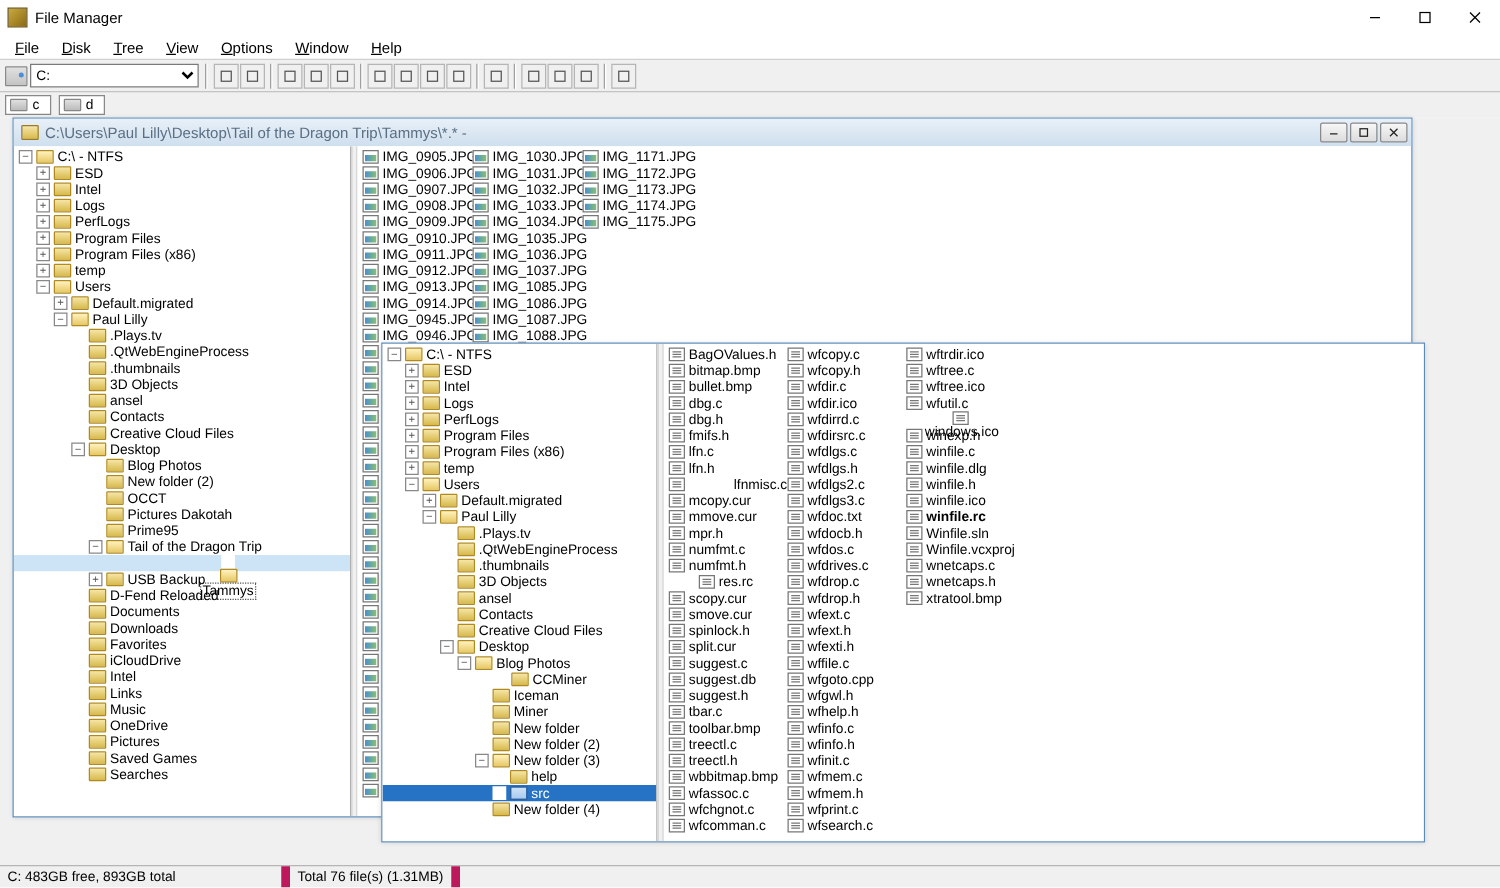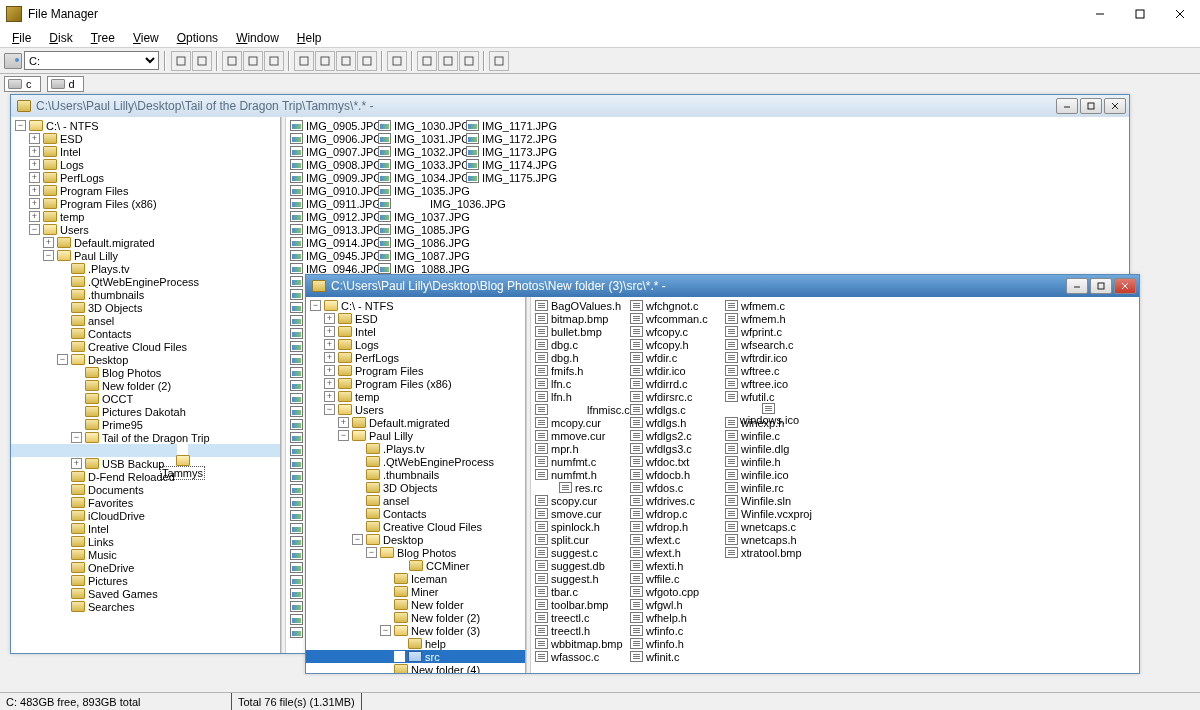--- a/index.html
+++ b/index.html
@@ -252,21 +252,21 @@
     left: 0; right: 0; bottom: 0;
     height: 18px;
     background: #f0f0f0;
     border-top: 1px solid #b5b5b5;
     display: flex;
     align-items: center;
     font-size: 11px;
   }
   .status .cell{
     padding: 0 6px;
-    border-right: 1px solid #be185d;
+    border-right: 7px solid #be185d;
     height:100%;
     display:flex;align-items:center;
   }
   .status .cell:first-child{width:232px;}
 </style>
 </head>
 <body>
 
 <div class="titlebar">
   <div class="appicon"></div>
@@ -559,20 +559,25 @@
             <span class="tlabel">D-Fend Reloaded</span>
           </div>
           <div class="trow" style="padding-left: 46px;">
             <div class="twiddle empty"></div>
             <div class="fico-folder"></div>
             <span class="tlabel">Documents</span>
           </div>
           <div class="trow" style="padding-left: 46px;">
             <div class="twiddle empty"></div>
             <div class="fico-folder"></div>
+            <span class="tlabel">Downloads</span>
+          </div>
+          <div class="trow" style="padding-left: 46px;">
+            <div class="twiddle empty"></div>
+            <div class="fico-folder"></div>
             <span class="tlabel">Favorites</span>
           </div>
           <div class="trow" style="padding-left: 46px;">
             <div class="twiddle empty"></div>
             <div class="fico-folder"></div>
             <span class="tlabel">iCloudDrive</span>
           </div>
           <div class="trow" style="padding-left: 46px;">
             <div class="twiddle empty"></div>
             <div class="fico-folder"></div>
@@ -789,21 +794,21 @@
               <span>IMG_1033.JPG</span>
             </div>
             <div class="fitem" style="width: 88px;">
               <div class="fico img"></div>
               <span>IMG_1034.JPG</span>
             </div>
             <div class="fitem" style="width: 88px;">
               <div class="fico img"></div>
               <span>IMG_1035.JPG</span>
             </div>
-            <div class="fitem" style="width: 88px; gap: 36px;">
+            <div class="fitem" style="width: 88px;">
               <div class="fico img"></div>
               <span>IMG_1036.JPG</span>
             </div>
             <div class="fitem" style="width: 88px;">
               <div class="fico img"></div>
               <span>IMG_1037.JPG</span>
             </div>
             <div class="fitem" style="width: 88px;">
               <div class="fico img"></div>
               <span>IMG_1085.JPG</span>
@@ -951,42 +956,20 @@
             <div class="fitem" style="width: 88px;">
               <div class="fico img"></div>
               <span>IMG_1175.JPG</span>
             </div>
           </div>
       </div>
     </div>
   </div>
 
   <div class="childwin active" style="left:305px;top:180px;width:835px;height:400px;">
-    <div class="ctitle">
-      <div class="cicon"></div>
-      <span>C:\Users\Paul Lilly\Desktop\Blog Photos\New folder (3)\src\*.* -</span>
-      <div class="cbtns">
-        <div class="cbtn">
-            <svg viewBox="0 0 8 8">
-              <line x1="1" y1="5" x2="7" y2="5" stroke="#222"></line>
-            </svg>
-          </div>
-        <div class="cbtn">
-            <svg viewBox="0 0 8 8">
-              <rect x="1" y="1" width="6" height="6" fill="none" stroke="#222"></rect>
-            </svg>
-          </div>
-        <div class="cbtn red">
-            <svg viewBox="0 0 8 8">
-              <line x1="1" y1="1" x2="7" y2="7" stroke="#fff"></line>
-              <line x1="7" y1="1" x2="1" y2="7" stroke="#fff"></line>
-            </svg>
-          </div>
-      </div>
-    </div>
     <div class="childbody">
       <div class="treepane" id="tree2" style="width:220px;">
           <div class="trow" style="padding-left: 4px;">
             <div class="twiddle">−</div>
             <div class="fico-folder open"></div>
             <span class="tlabel">C:\ - NTFS</span>
           </div>
           <div class="trow" style="padding-left: 18px;">
             <div class="twiddle">+</div>
             <div class="fico-folder"></div>
@@ -1404,21 +1387,21 @@
               <span>winfile.dlg</span>
             </div>
             <div class="fitem" style="width: 95px;">
               <div class="fico doc"></div>
               <span>winfile.h</span>
             </div>
             <div class="fitem" style="width: 95px;">
               <div class="fico doc"></div>
               <span>winfile.ico</span>
             </div>
-            <div class="fitem" style="width: 95px;">
+            <div class="fitem" style="width: 95px; font-weight: bold;">
               <div class="fico doc"></div>
               <span>winfile.rc</span>
             </div>
             <div class="fitem" style="width: 95px;">
               <div class="fico doc"></div>
               <span>Winfile.sln</span>
             </div>
             <div class="fitem" style="width: 95px;">
               <div class="fico doc"></div>
               <span>Winfile.vcxproj</span>

